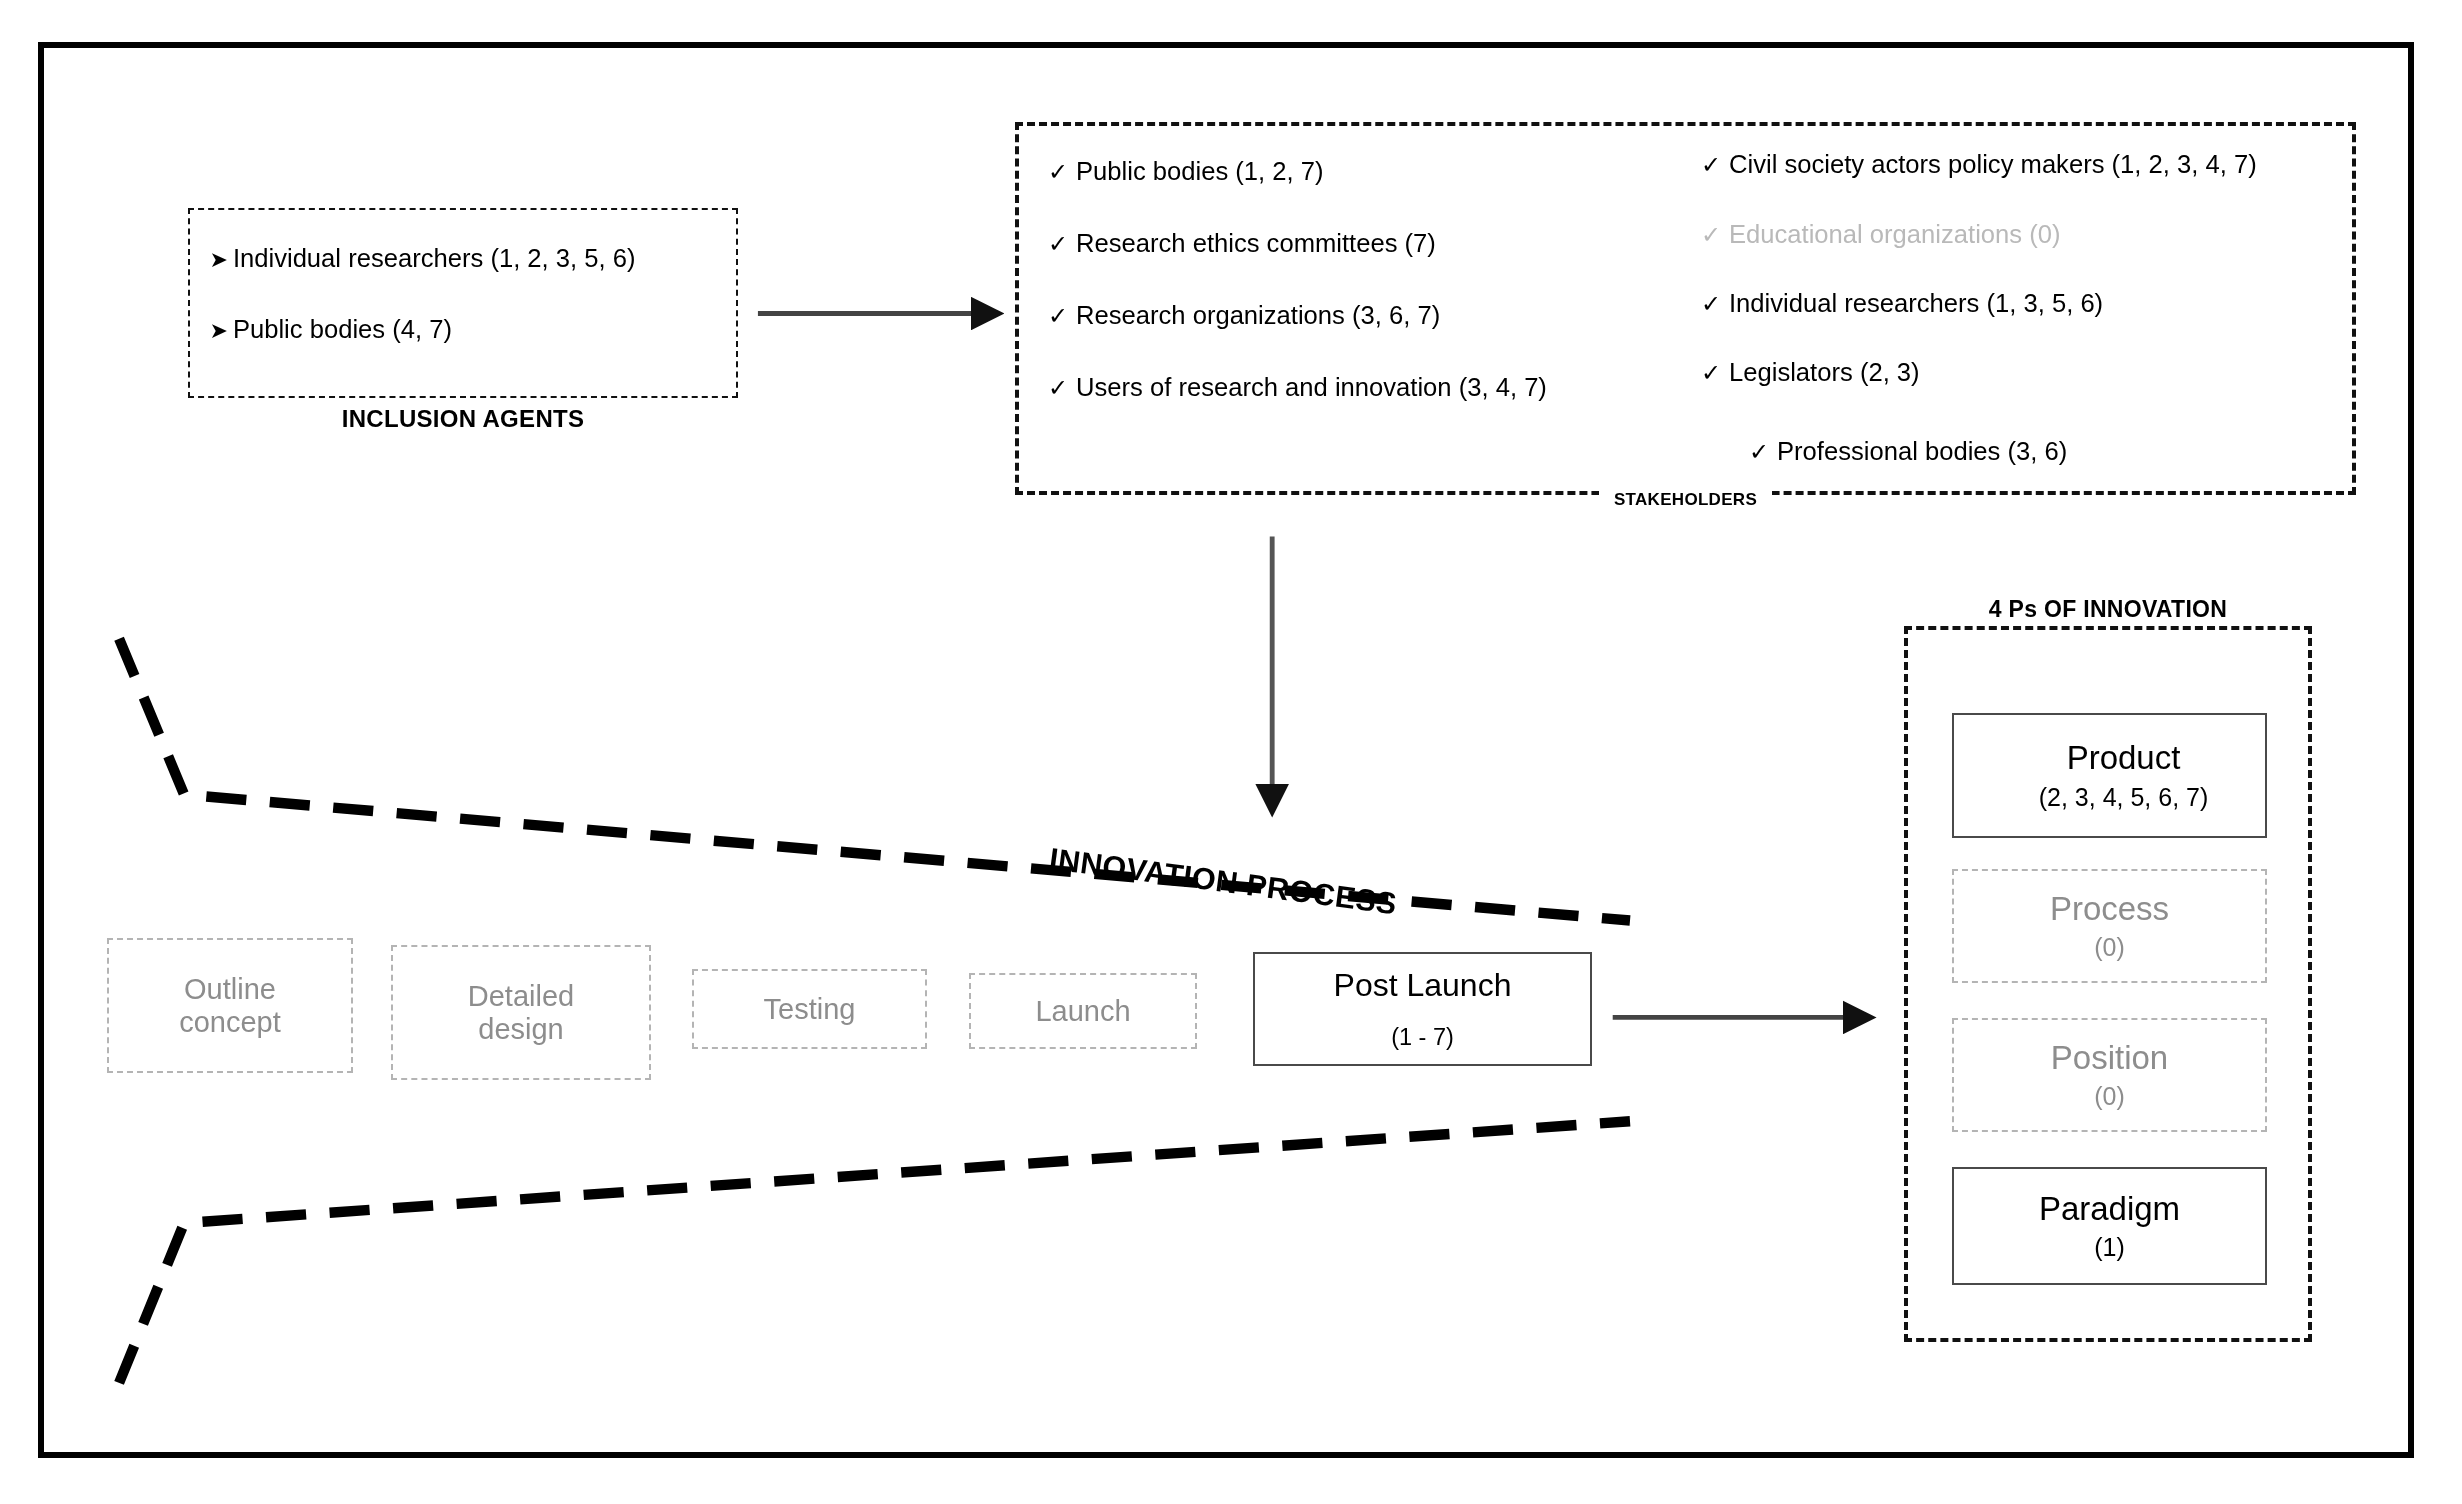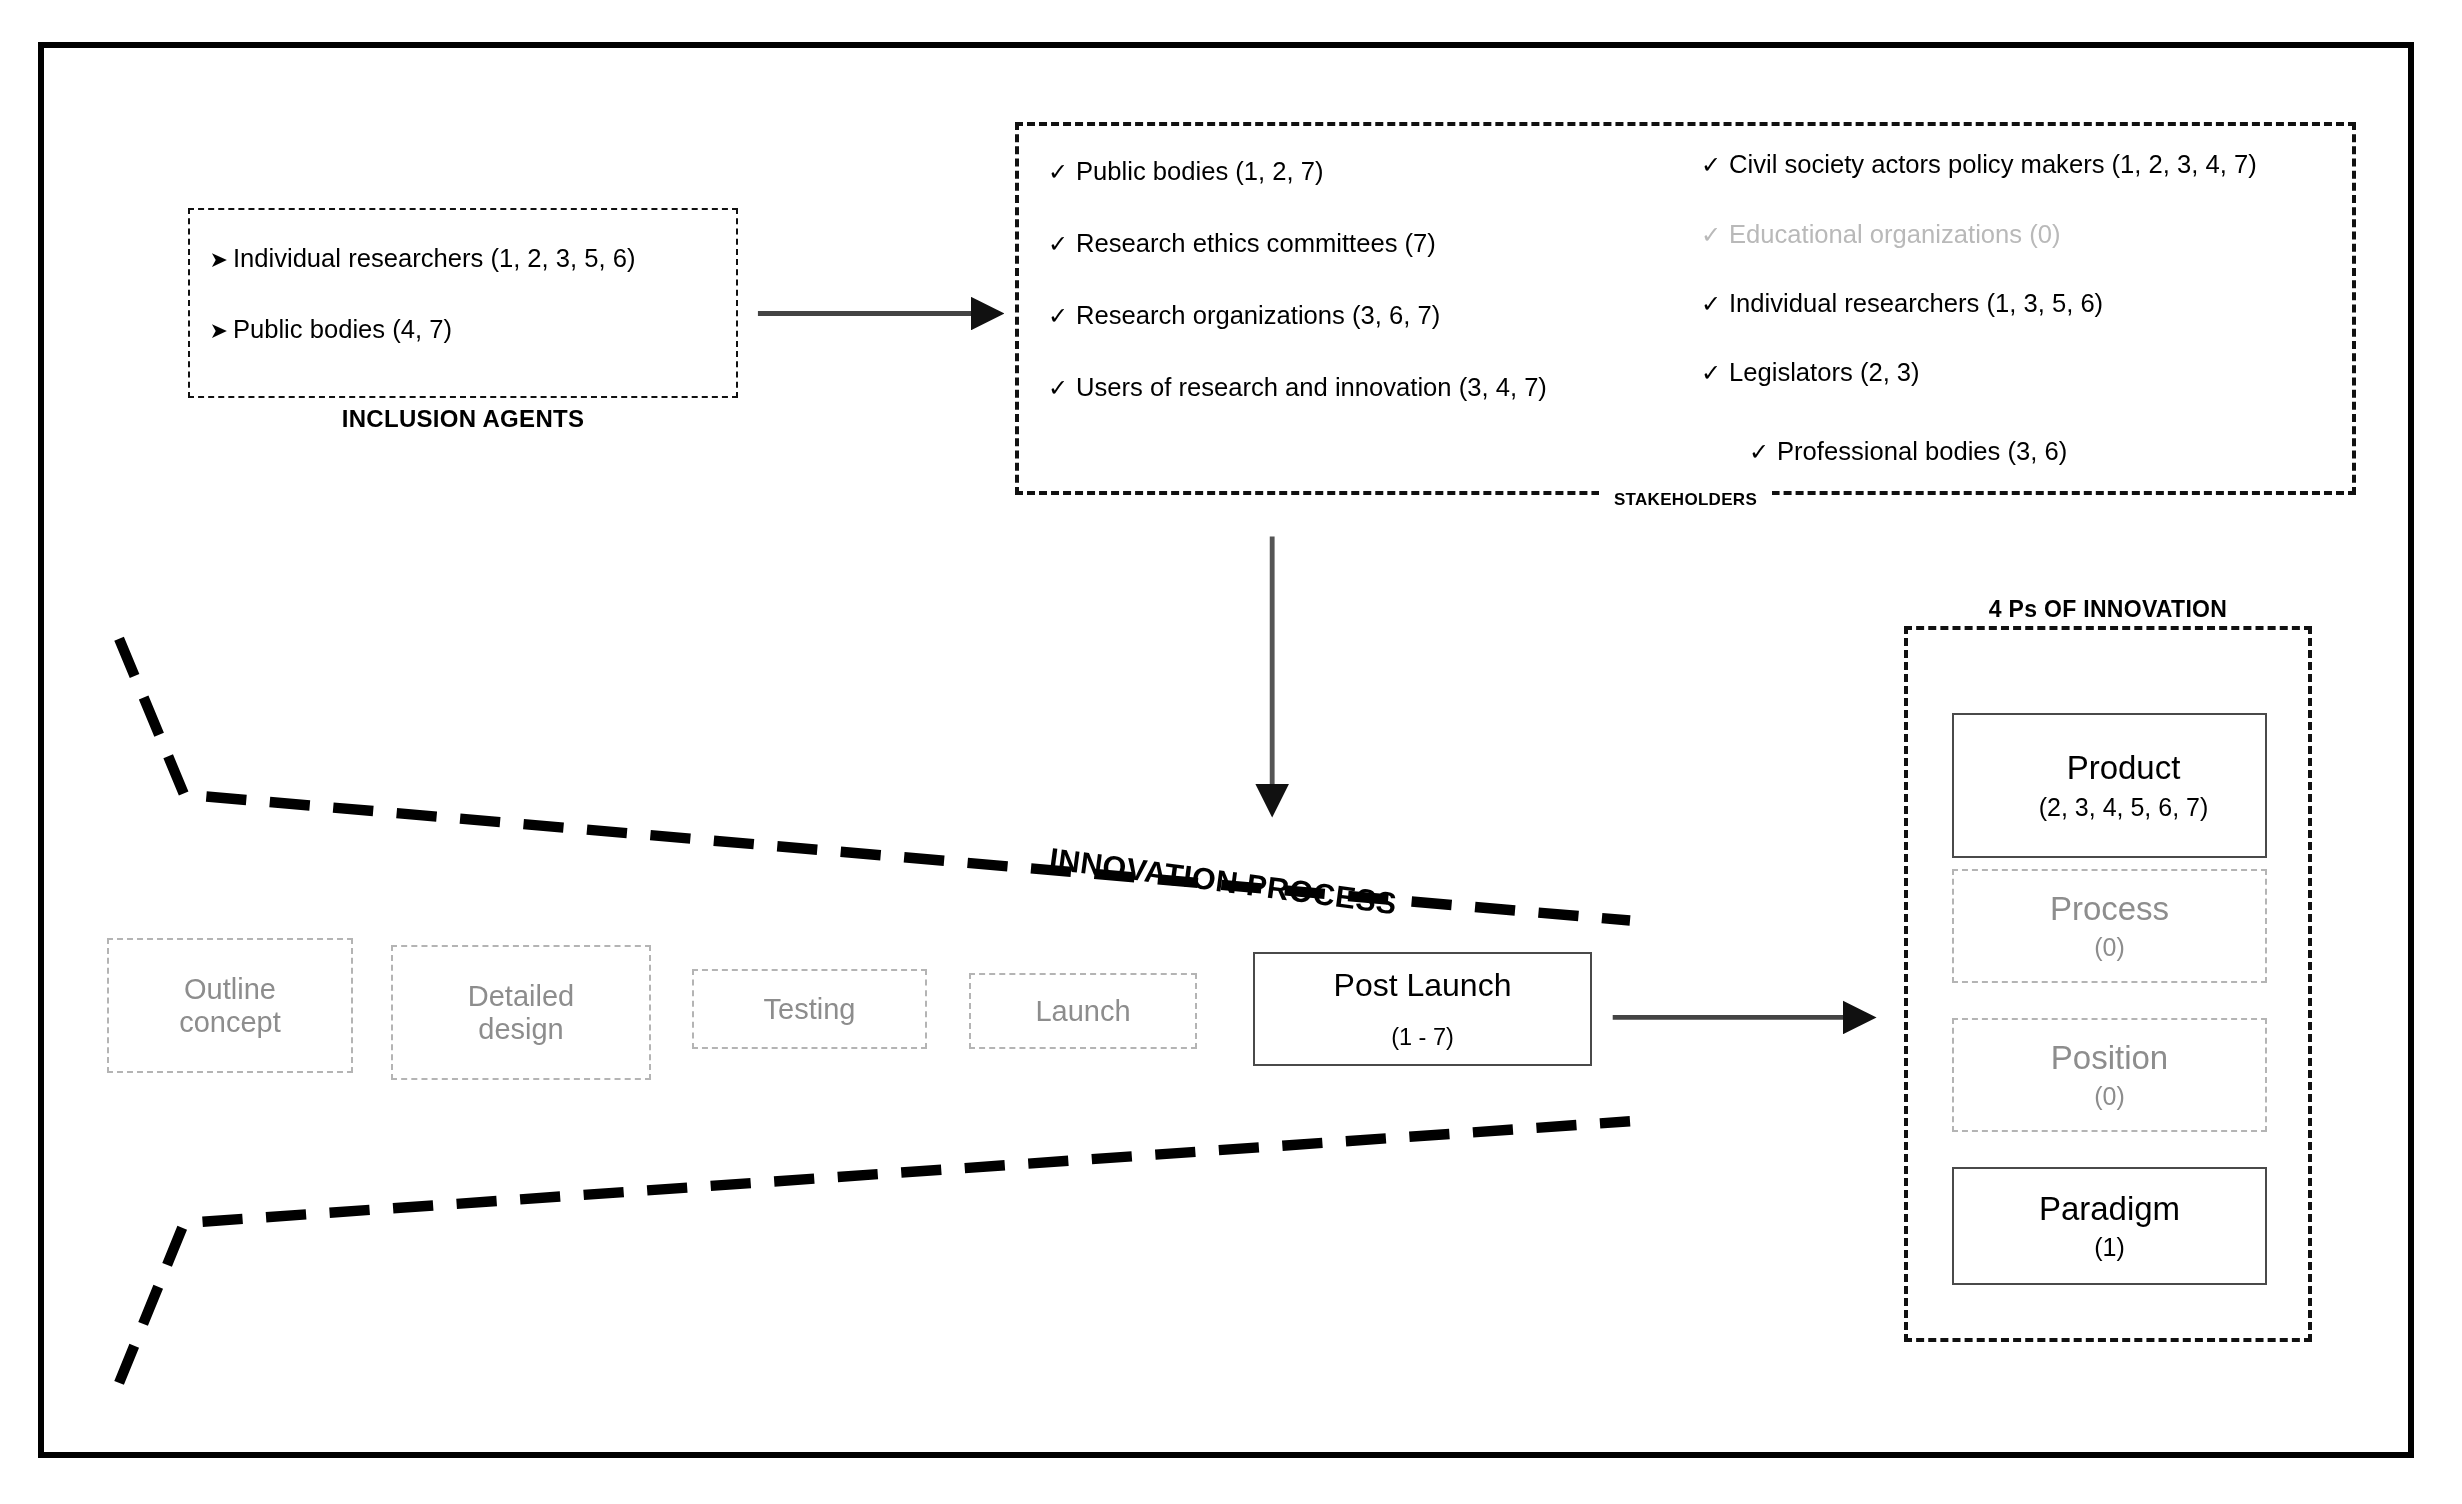--- a/index.html
+++ b/index.html
@@ -175,21 +175,21 @@
     justify-content:center;
     text-align:center;
     line-height:1.12;
   }
   .p-box .p-label{ font-size:33px; }
   .p-box .p-sub{ font-size:25px; margin-top:5.5px; }
 
   .p-box.solid{ border:2.8px solid #4a4a4a; color:#000; }
   .p-box.ghost{ border:2.1px dashed #b4b4b4; color:#8d8d8d; }
 
-  #p-product  { top:83px; height:145px;padding-left:28px; }
+  #p-product  { top:83px; height:125px;padding-left:28px; }
   #p-process  { top:239px; height:114px; }
   #p-position { top:388px; height:114px; }
   #p-paradigm { top:537px; height:118px; }
 </style>
 </head>
 <body>
 
 <div id="canvas">
 
   <div id="outer-frame"></div>

